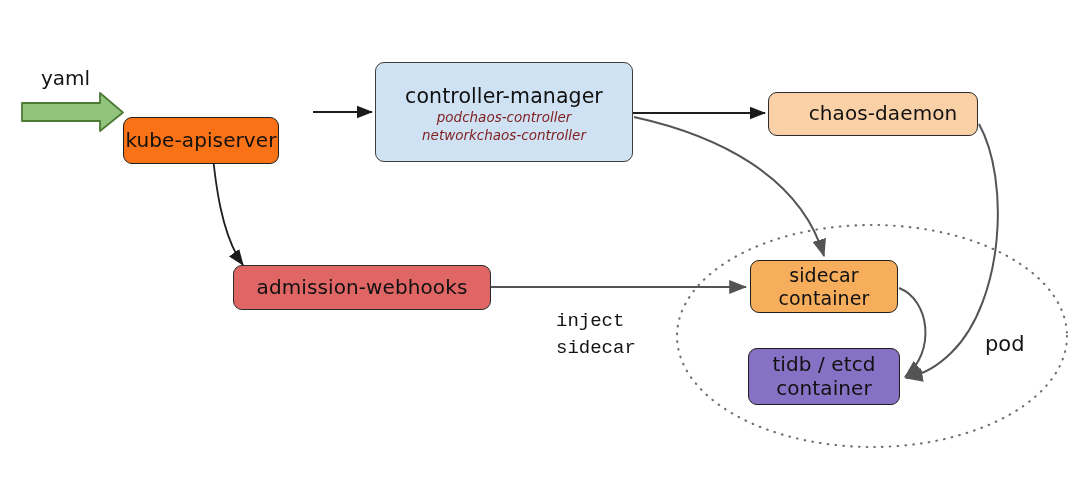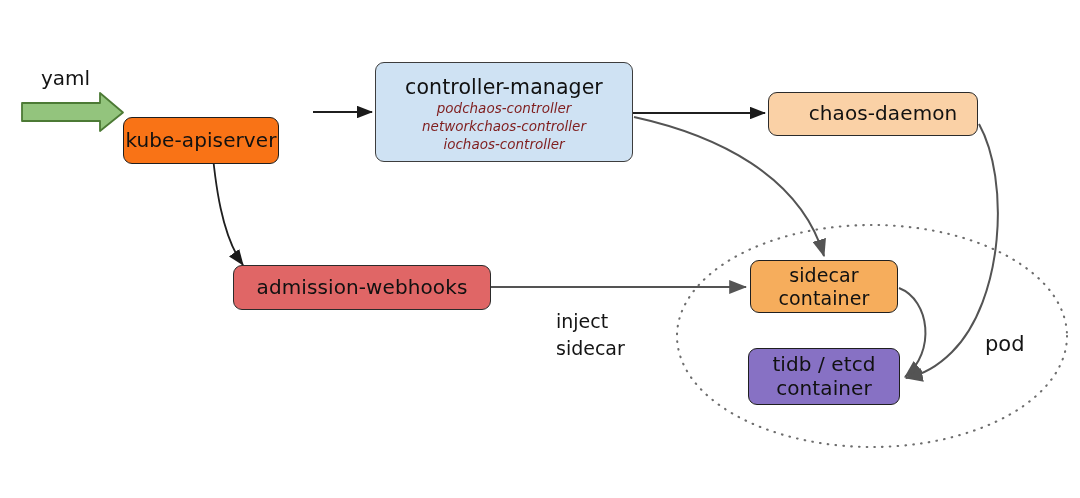--- a/index.html
+++ b/index.html
@@ -93,20 +93,21 @@
   }
   #label-yaml {
     left: 41px; top: 66px;
     font-size: 20px;
   }
   #label-inject-sidecar {
     left: 556px; top: 308px;
     font-size: 19px;
     text-align: left;
     line-height: 1.42;
+    font-family: Liberation Mono, monospace;
   }
   #label-pod {
     left: 985px; top: 332px;
     font-size: 21px;
   }
 </style>
 </head>
 <body>
 
 <div id="diagram-root">
@@ -141,21 +142,20 @@
   </svg>
 
   <div class="node" id="node-kube-apiserver">
     <span class="title">kube-apiserver</span>
   </div>
 
   <div class="node" id="node-controller-manager">
     <span class="title">controller-manager</span>
     <span class="sub">podchaos-controller</span>
     <span class="sub">networkchaos-controller</span>
-    <span class="sub">iochaos-controller</span>
   </div>
 
   <div class="node" id="node-chaos-daemon">
     <span class="title">chaos-daemon</span>
   </div>
 
   <div class="node" id="node-admission-webhooks">
     <span class="title">admission-webhooks</span>
   </div>
 

